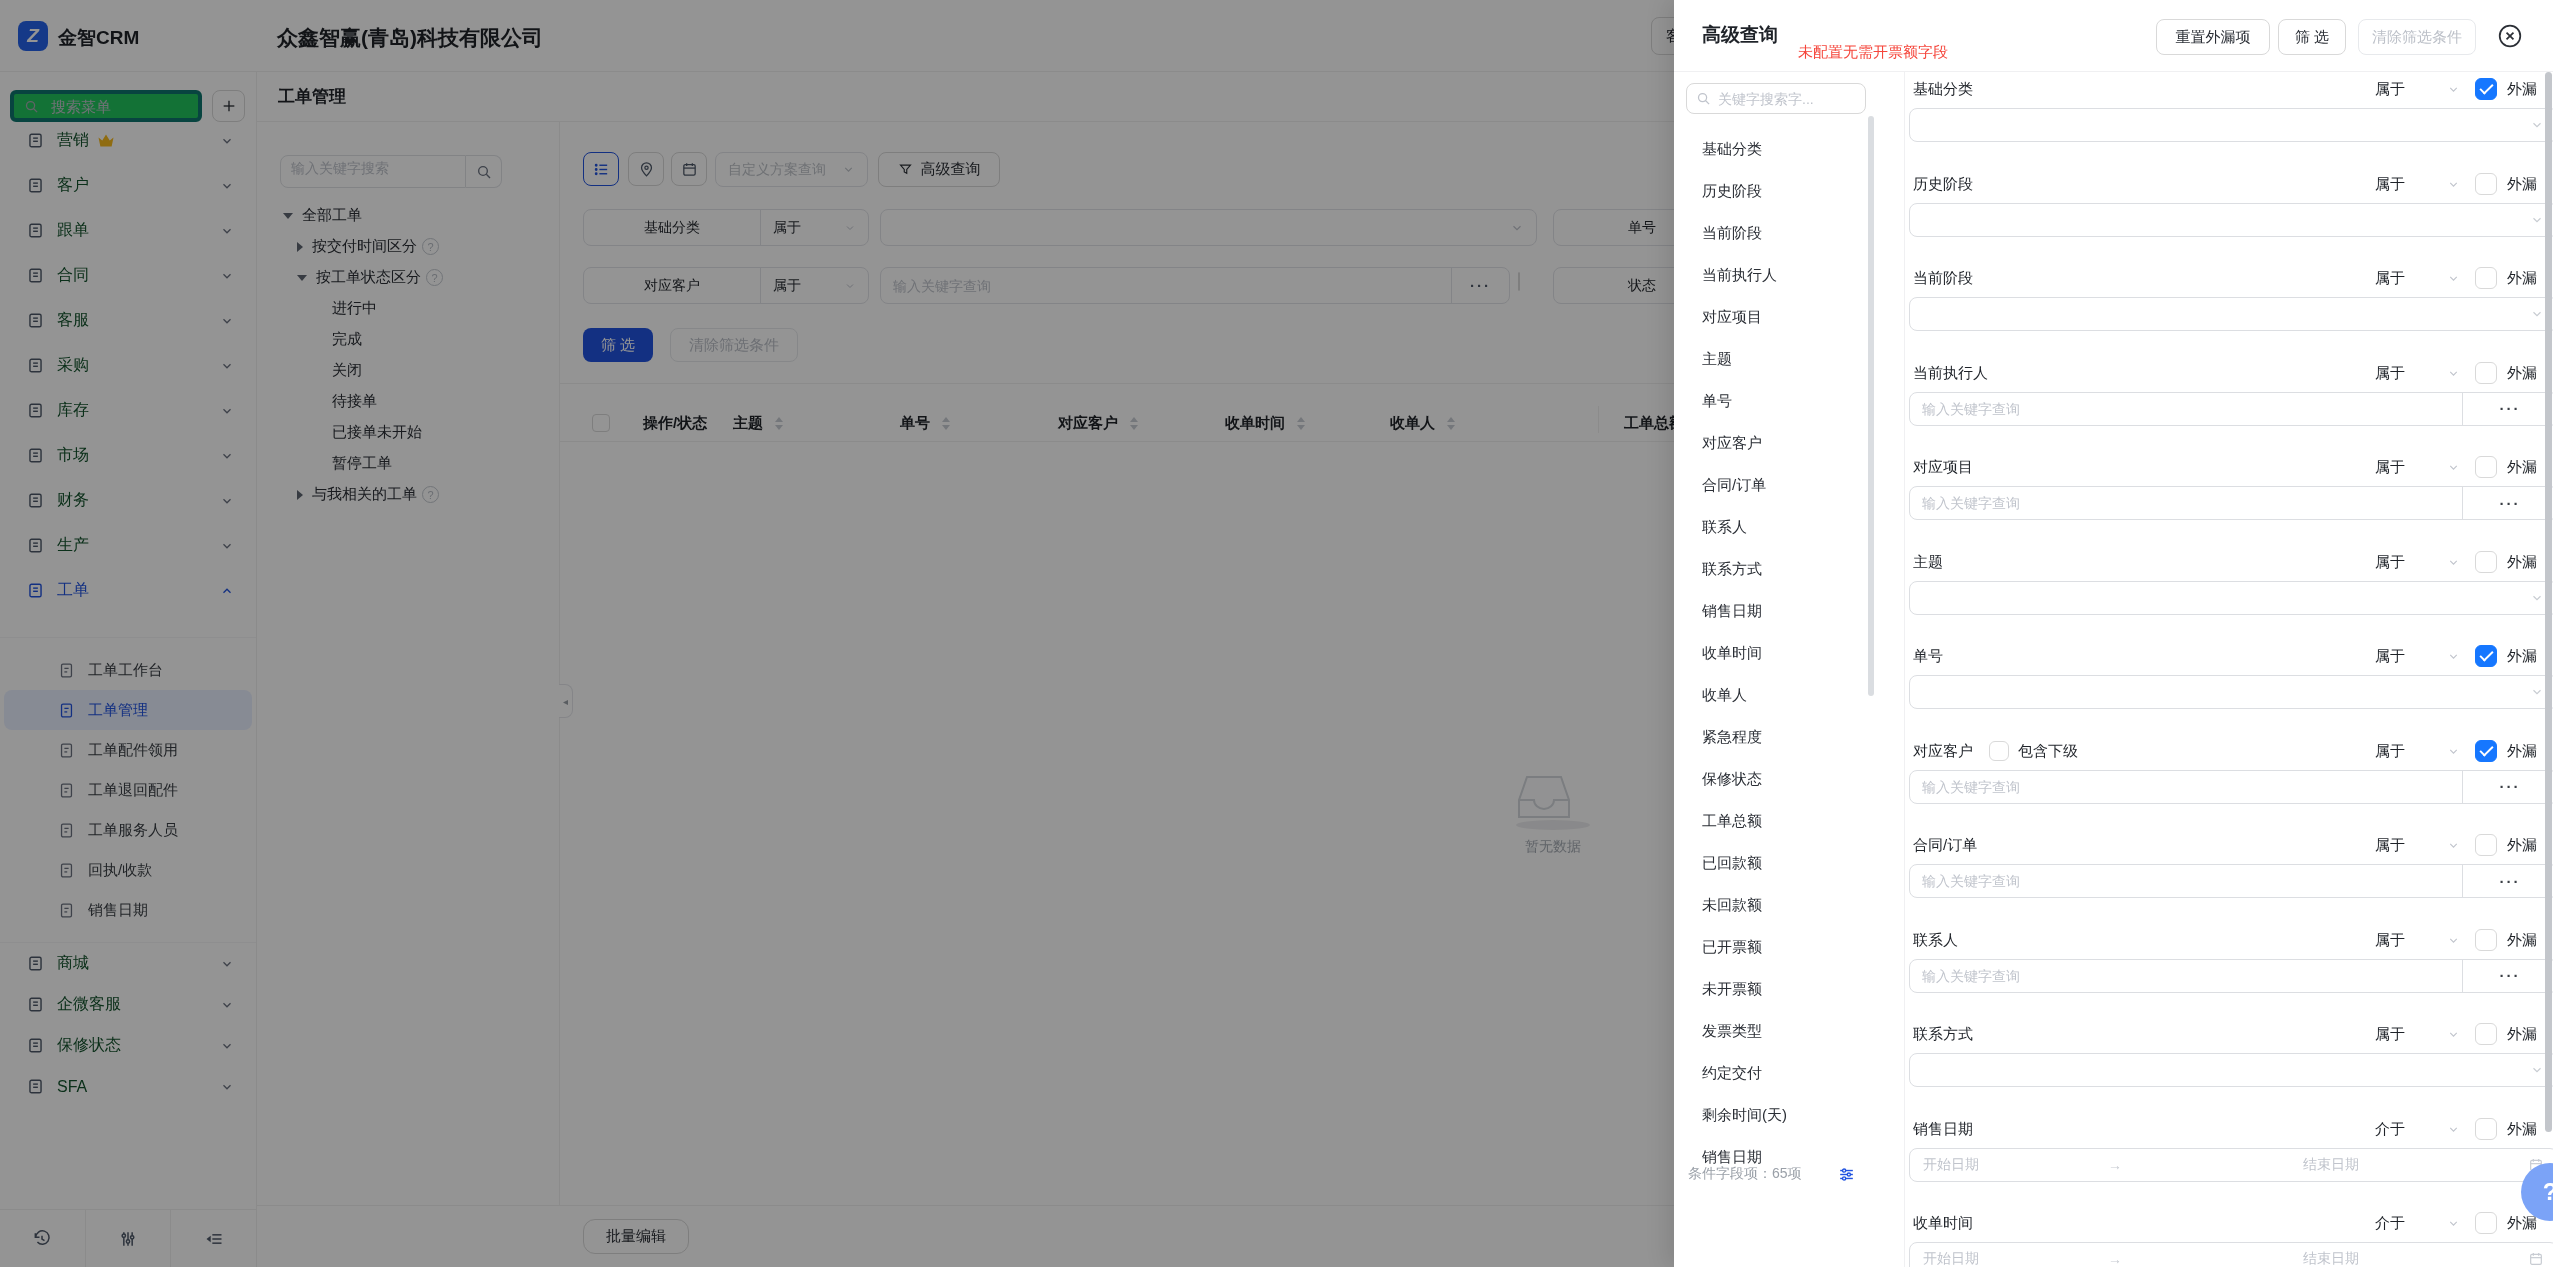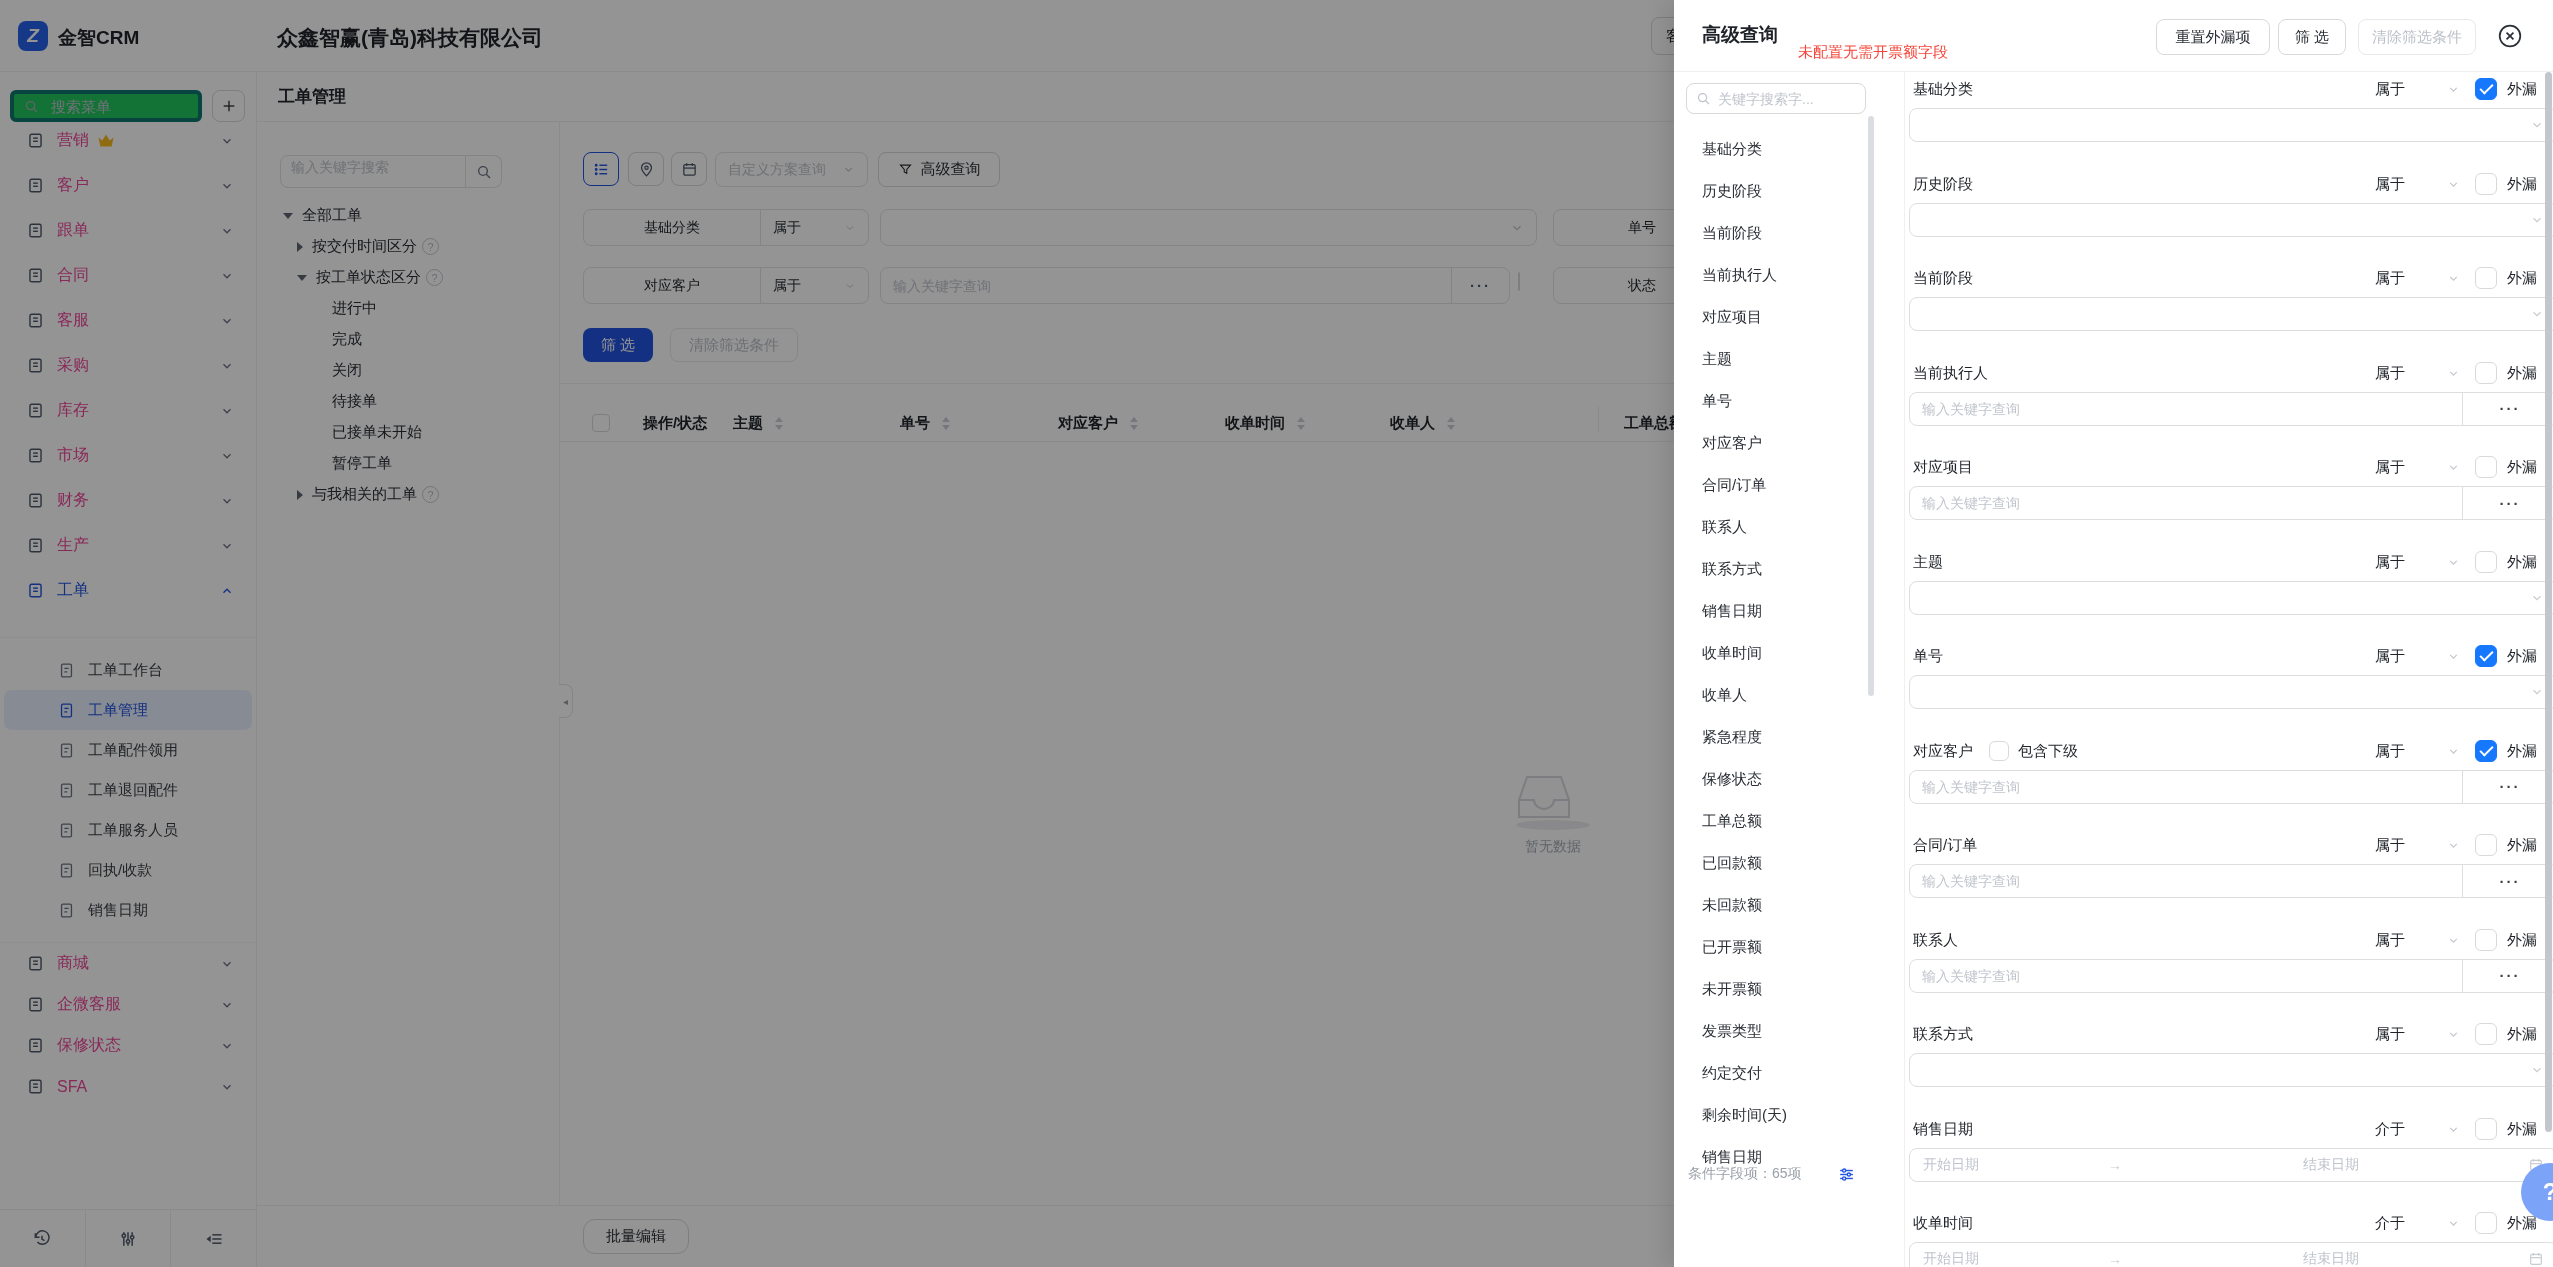--- a/index.html
+++ b/index.html
@@ -19,21 +19,21 @@
 .partial-btn{position:absolute;left:1651px;top:17px;height:38px;width:92px;border:1px solid #d9d9d9;border-radius:8px;
   background:#fff;font-size:15px;display:flex;align-items:center;padding-left:14px}
 
 
 .sidebar{position:absolute;left:0;top:72px;width:257px;bottom:0;background:#fff;border-right:1px solid #f0f0f0;z-index:9}
 .side-search{position:absolute;left:10px;top:18px;width:192px;height:32px;background:#22c55e;border:4px solid #0f766e;
   border-radius:6px;display:flex;align-items:center;gap:12px;padding:0 10px;color:#a8abb2}
 .plus-btn{position:absolute;left:212px;top:18px;width:33px;height:32px;border:1px solid #d9d9d9;border-radius:8px;
   background:#fff;display:flex;align-items:center;justify-content:center;font-size:20px;color:#2b2f36}
 .nav{position:absolute;top:46px;left:0;right:0;bottom:60px;overflow:hidden}
-.nav-item{height:45px;display:flex;align-items:center;padding:0 22px 0 26px;font-size:16px;color:#ec4899;cursor:default}
+.nav-item{height:45px;display:flex;align-items:center;padding:0 22px 0 26px;font-size:16px;color:#14532d;cursor:default}
 .nav-item .mi{width:19px;height:19px;margin-right:12px;color:#4e5969;flex:none}
 .nav-item .chev{margin-left:auto;color:#6b7280;width:14px;height:14px}
 .nav-item.tail{height:41px}
 .nav-item.active{color:#2254e0}
 .nav-item.active .mi,.nav-item.active .chev{color:#2254e0}
 .chev.up{transform:rotate(180deg)}
 .crown{margin-left:8px;display:none}
 .submenu{margin-top:24px;padding:12px 0;border-top:1px solid #f5f5f6;border-bottom:1px solid #f5f5f6}
 .sub-item{height:40px;display:flex;align-items:center;padding-left:54px;font-size:15px;color:#3a3f45;margin:0 4px;border-radius:8px}
 .sub-item .mi{width:17px;height:17px;margin-right:13px;color:#6b7280;flex:none}
@@ -42,21 +42,21 @@
 .side-footer{position:absolute;bottom:0;left:0;right:0;height:58px;border-top:1px solid #f0f0f0;display:flex;align-items:stretch;color:#4e5969}
 .side-footer .slot{flex:1;display:flex;align-items:center;justify-content:center}
 .side-footer .slot+.slot{border-left:1px solid #f0f0f0}
 
 
 .content{position:absolute;left:257px;top:72px;right:0;bottom:0;background:#fff}
 .page-title-bar{height:50px;border-bottom:1px solid #f0f0f0;display:flex;align-items:center;padding-left:21px;font-size:17px;font-weight:700}
 .cbody{position:absolute;top:50px;left:0;right:0;bottom:62px;display:flex}
 .tree-col{width:303px;border-right:1px solid #f0f0f0;position:relative;flex:none}
 .tree-search{position:absolute;left:23px;top:33px;width:222px;height:33px;display:flex}
-.tree-search .ts-in{flex:1;border:1px solid #e0e2e6;border-radius:8px 0 0 8px;display:flex;align-items:flex-end;padding:12px 10px;font-size:14px;color:#c0c4cc}
+.tree-search .ts-in{flex:1;border:1px solid #e0e2e6;border-radius:8px 0 0 8px;display:flex;align-items:flex-start;padding:4px 10px;font-size:14px;color:#c0c4cc}
 .tree-search .ts-btn{width:36px;border:1px solid #e0e2e6;border-left:none;border-radius:0 8px 8px 0;display:flex;align-items:center;justify-content:center;color:#6b7280}
 .tree{position:absolute;left:0;top:78px;right:0}
 .tree-node{height:31px;display:flex;align-items:center;font-size:15px;color:#2b2f36}
 .tree-node.lv1{padding-left:26px}.tree-node.lv2{padding-left:40px}.tree-node.lv3{padding-left:75px}
 .caret{width:0;height:0;margin-right:9px;flex:none}
 .caret-down{border-left:5px solid transparent;border-right:5px solid transparent;border-top:6px solid #5f6672}
 .caret-right{border-top:5px solid transparent;border-bottom:5px solid transparent;border-left:6px solid #5f6672}
 .help{width:17px;height:17px;border:1px solid #c4c9d0;border-radius:50%;color:#b7bcc4;font-size:11px;
   display:flex;align-items:center;justify-content:center;margin-left:5px;flex:none}
 .collapse-handle{position:absolute;left:302px;top:562px;width:14px;height:34px;background:#fff;border:1px solid #e5e6eb;border-left:none;

